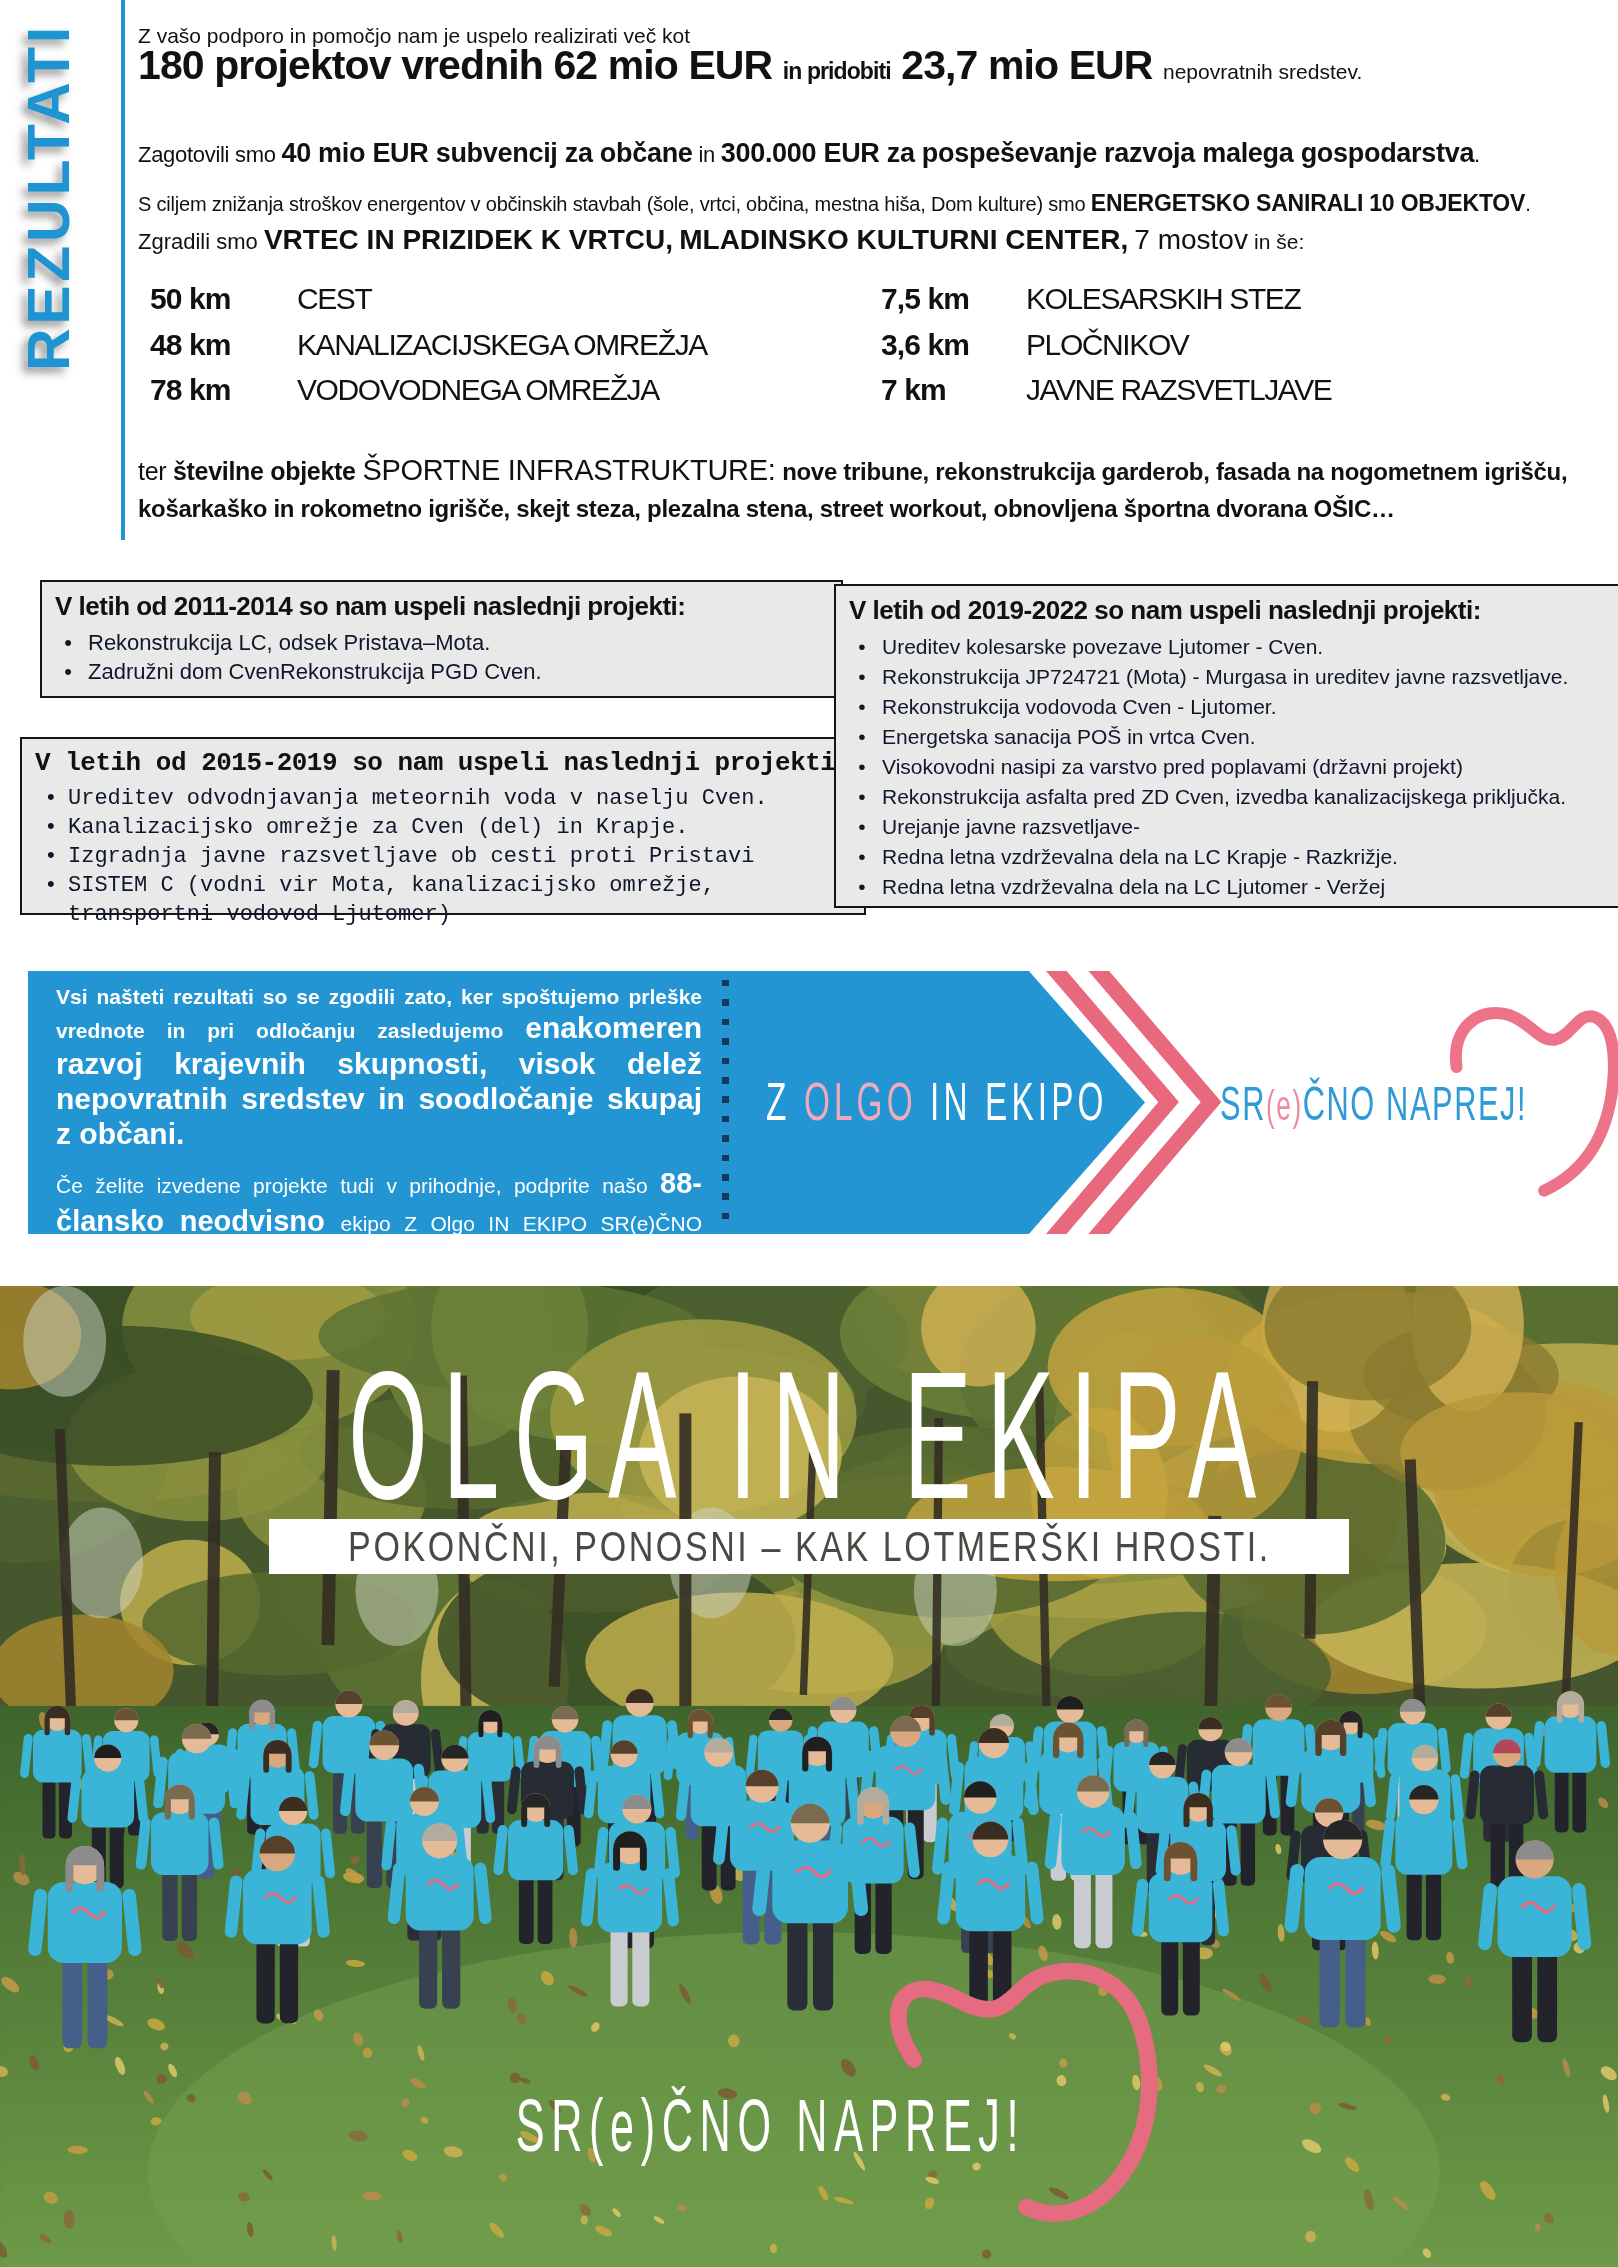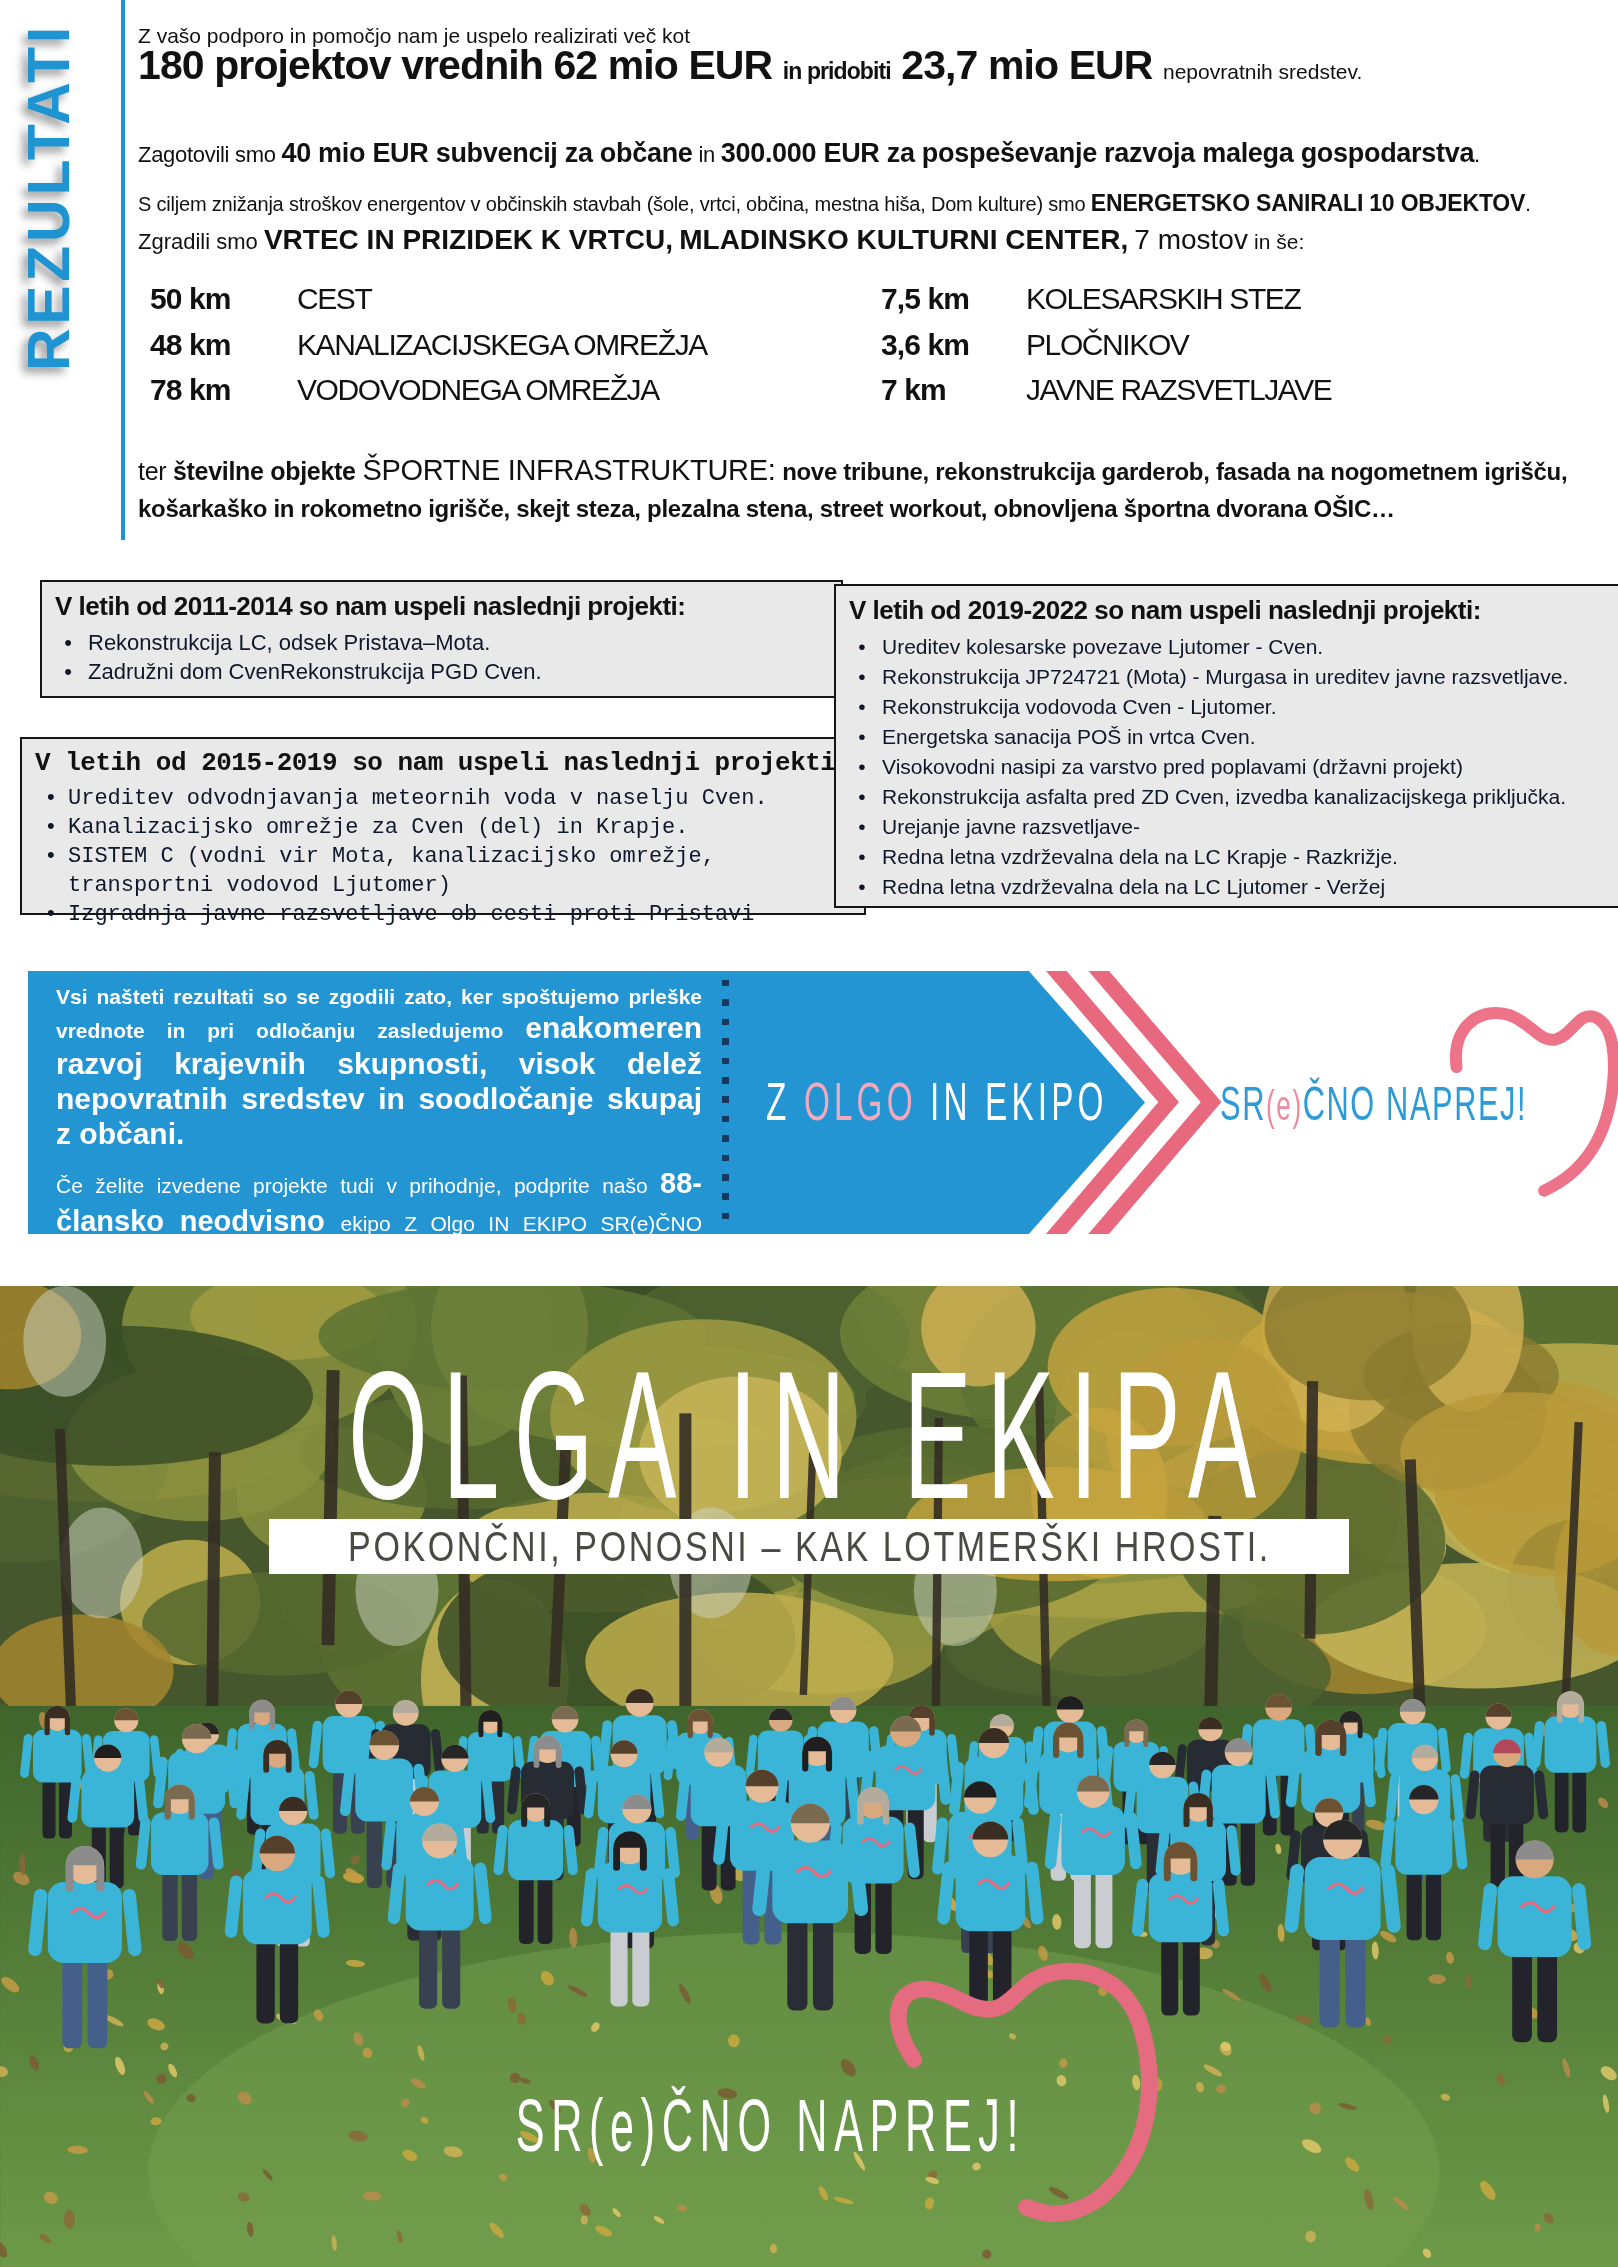--- a/index.html
+++ b/index.html
@@ -121,22 +121,22 @@
     <ul>
       <li>Rekonstrukcija LC, odsek Pristava–Mota.</li>
       <li>Zadružni dom CvenRekonstrukcija PGD Cven.</li>
     </ul>
   </div>
   <div class="box" id="box2">
     <h3>V letih od 2015-2019 so nam uspeli naslednji projekti:</h3>
     <ul>
       <li>Ureditev odvodnjavanja meteornih voda v naselju Cven.</li>
       <li>Kanalizacijsko omrežje za Cven (del) in Krapje.</li>
+      <li>Izgradnja javne razsvetljave ob cesti proti Pristavi</li>
       <li>SISTEM C (vodni vir Mota, kanalizacijsko omrežje, transportni vodovod Ljutomer)</li>
-      <li>Izgradnja javne razsvetljave ob cesti proti Pristavi</li>
     </ul>
   </div>
   <div class="box" id="box3">
     <h3>V letih od 2019-2022 so nam uspeli naslednji projekti:</h3>
     <ul>
       <li>Ureditev kolesarske povezave Ljutomer - Cven.</li>
       <li>Rekonstrukcija JP724721 (Mota) - Murgasa in ureditev javne razsvetljave.</li>
       <li>Rekonstrukcija vodovoda Cven - Ljutomer.</li>
       <li>Energetska sanacija POŠ in vrtca Cven.</li>
       <li>Visokovodni nasipi za varstvo pred poplavami (državni projekt)</li>

